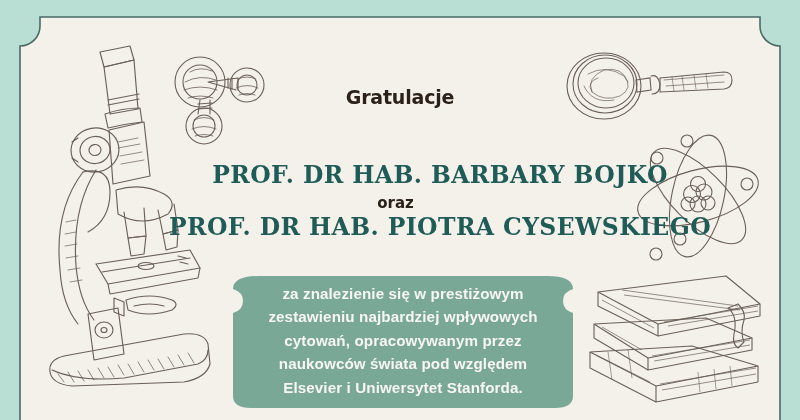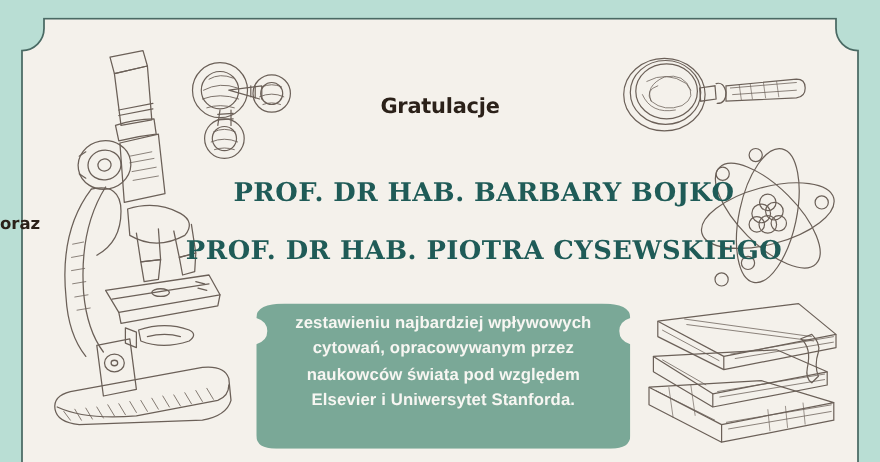--- a/index.html
+++ b/index.html
@@ -96,21 +96,21 @@
     padding-left: 40px;
   }
   #honoree-1 { top: 161px; font-size: 23.5px; }
   #honoree-2 { top: 213px; font-size: 23.5px; }
 
   .oraz {
     position: absolute;
     left: 0;
     top: 194px;
     width: 791px;
-    text-align: left;
+    text-align: center;
     color: #2b2119;
     font-family: "DejaVu Sans", sans-serif;
     font-weight: bold;
     font-size: 15px;
   }
 
   
   .callout-wrap {
     position: absolute;
     left: 233px;
@@ -341,20 +341,21 @@
                  L340 120
                  Q340 132 322 132
                  L18 132
                  Q0 132 0 120
                  L0 37
                  Q10 34 10 25
                  Q10 16 0 13
                  Q0 0 26 0 Z" fill="#7aa897"></path>
       </svg>
       <div class="callout-text">
+        <div>za znalezienie się w prestiżowym</div>
         <div>zestawieniu najbardziej wpływowych</div>
         <div>cytowań, opracowywanym przez</div>
         <div>naukowców świata pod względem</div>
         <div>Elsevier i Uniwersytet Stanforda.</div>
       </div>
     </div>
 
   </div>
 </div>
 

